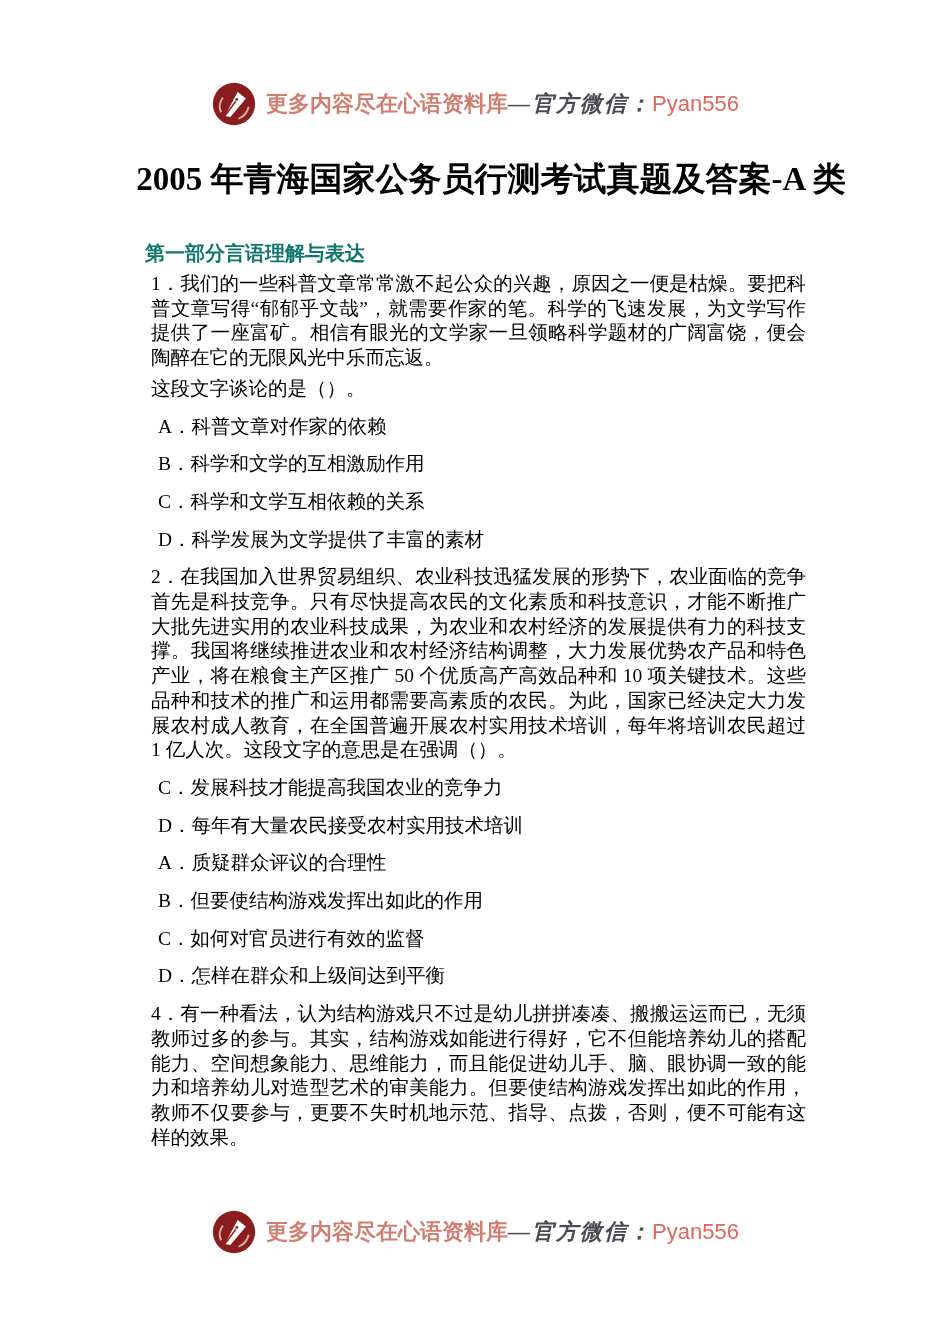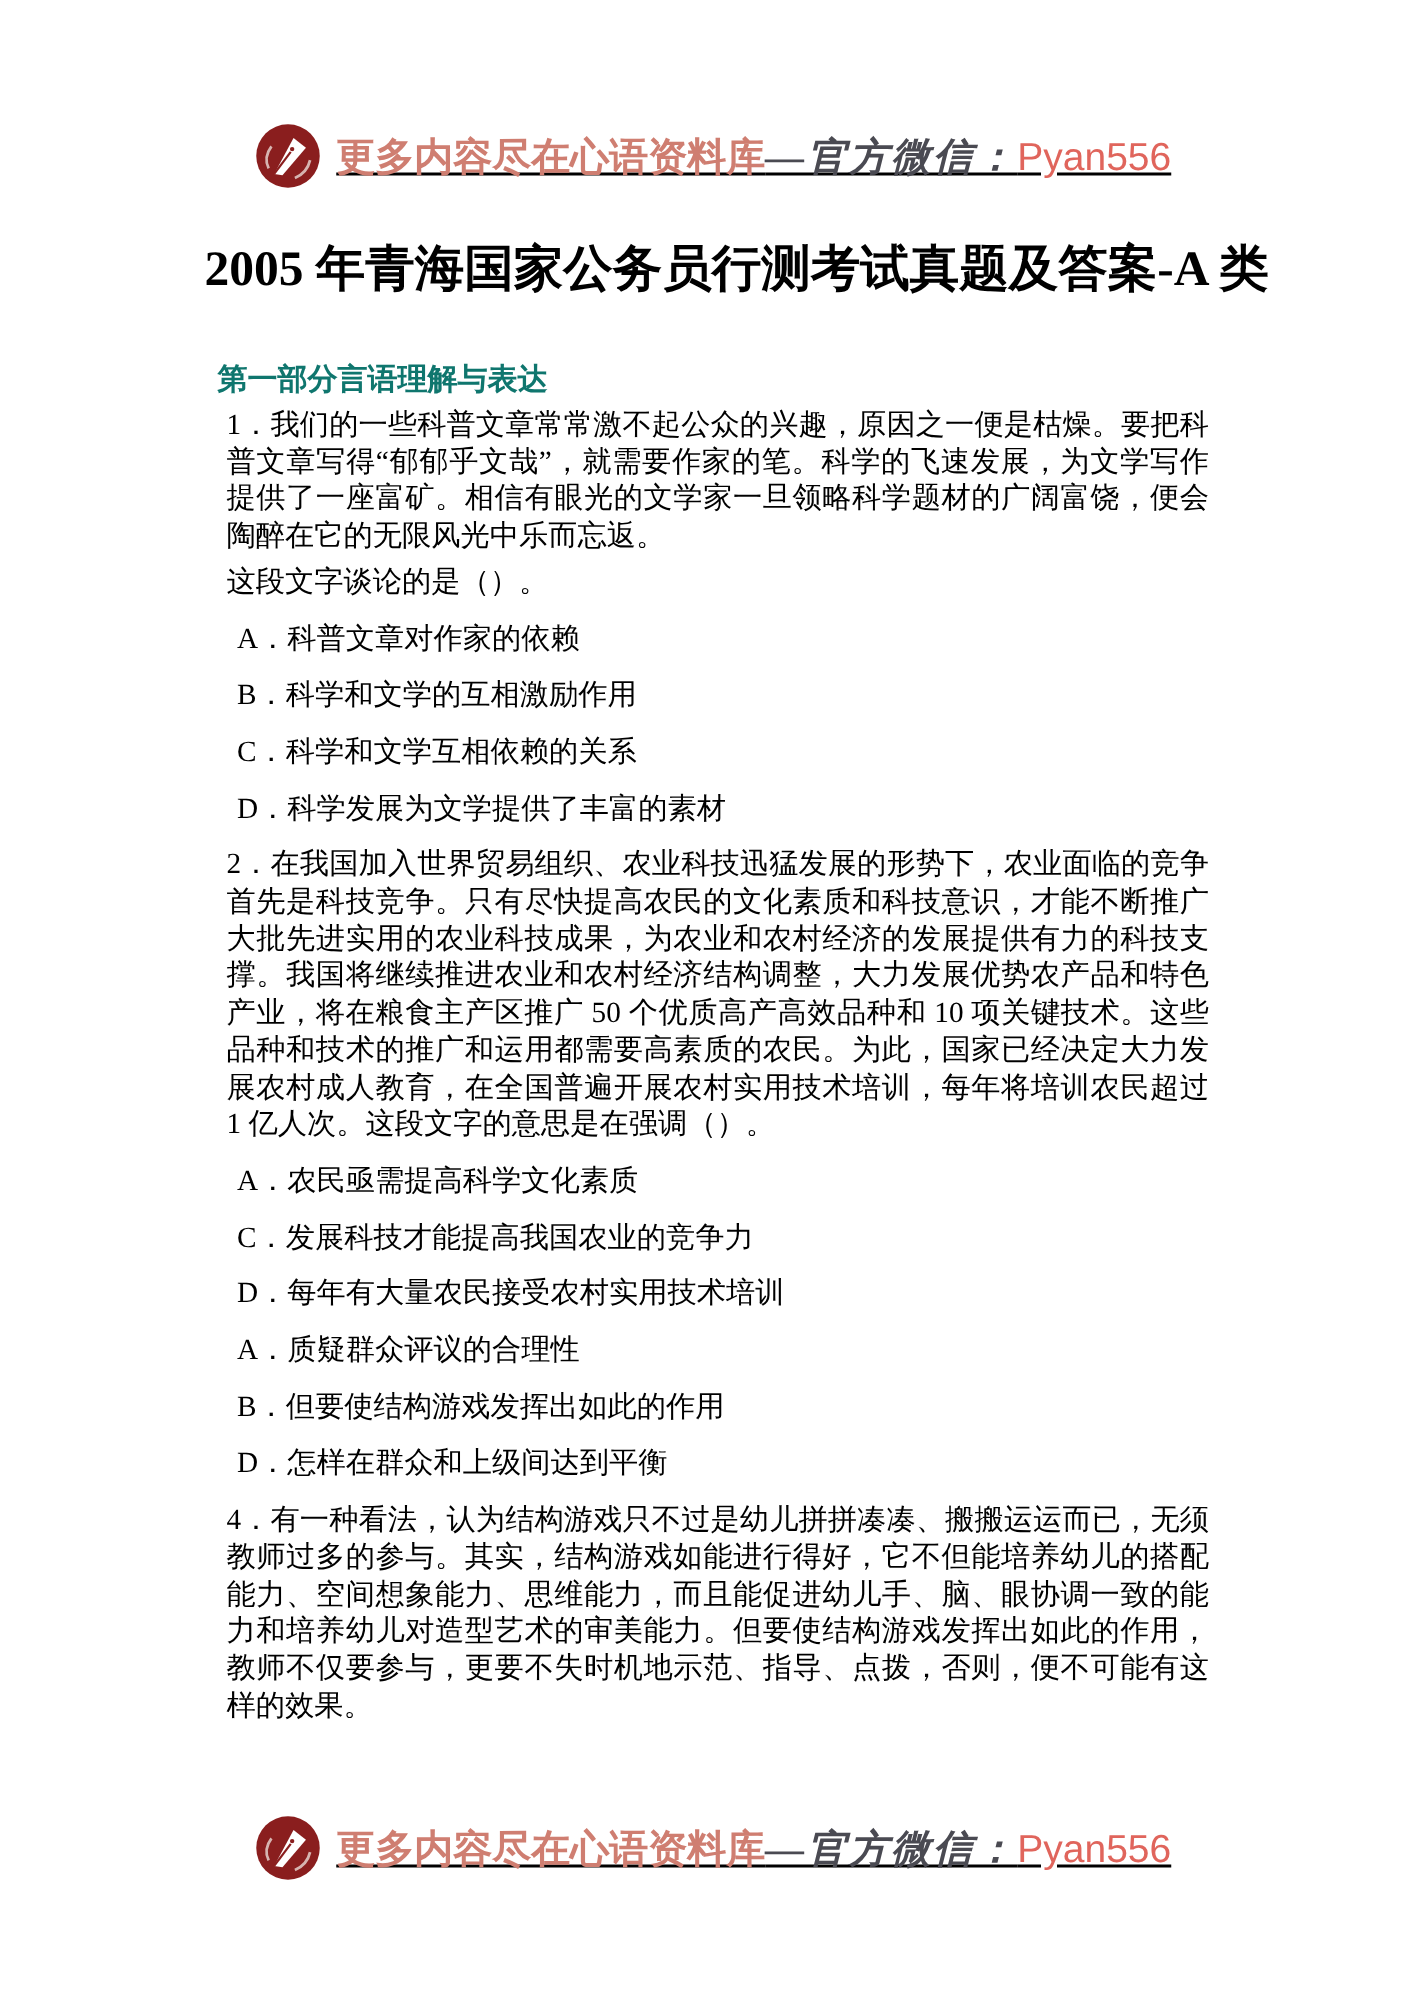--- a/index.html
+++ b/index.html
@@ -20,24 +20,23 @@
     display: flex;
     justify-content: center;
     align-items: center;
     gap: 9px;
     white-space: nowrap;
   }
   .brand.header { top: 81px; }
   .brand.footer { top: 1209px; }
   .logo { width: 46px; height: 46px; flex: 0 0 auto; }
   .tagline {
-    font-size: 26px;
+    font-size: 22px;
     font-weight: bold;
     font-family: "Liberation Serif", serif;
-    text-decoration: underline;
   }
   .tag-main { color: #cf7e71; }
   .tag-dash { color: #4a4a52; font-style: italic; letter-spacing: 2px; }
   .tag-acct { color: #e0655c; font-family: "Liberation Sans", sans-serif; font-weight: normal; }
   .doc-title {
     position: absolute;
     top: 141px;
     left: 0;
     width: 100%;
     margin: 16px;
@@ -99,26 +98,26 @@
     <h2 class="section-heading">第一部分言语理解与表达</h2>
 
     <p class="para">1．我们的一些科普文章常常激不起公众的兴趣，原因之一便是枯燥。要把科普文章写得“郁郁乎文哉”，就需要作家的笔。科学的飞速发展，为文学写作提供了一座富矿。相信有眼光的文学家一旦领略科学题材的广阔富饶，便会陶醉在它的无限风光中乐而忘返。</p>
     <p class="para">这段文字谈论的是（）。</p>
     <p class="option">A．科普文章对作家的依赖</p>
     <p class="option">B．科学和文学的互相激励作用</p>
     <p class="option">C．科学和文学互相依赖的关系</p>
     <p class="option">D．科学发展为文学提供了丰富的素材</p>
 
     <p class="para">2．在我国加入世界贸易组织、农业科技迅猛发展的形势下，农业面临的竞争首先是科技竞争。只有尽快提高农民的文化素质和科技意识，才能不断推广大批先进实用的农业科技成果，为农业和农村经济的发展提供有力的科技支撑。我国将继续推进农业和农村经济结构调整，大力发展优势农产品和特色产业，将在粮食主产区推广 50 个优质高产高效品种和 10 项关键技术。这些品种和技术的推广和运用都需要高素质的农民。为此，国家已经决定大力发展农村成人教育，在全国普遍开展农村实用技术培训，每年将培训农民超过 1 亿人次。这段文字的意思是在强调（）。</p>
-    <p class="option">A．农民亟需提高科学文化素质</p>
     <p class="option">C．发展科技才能提高我国农业的竞争力</p>
     <p class="option">D．每年有大量农民接受农村实用技术培训</p>
 
     <p class="option">A．质疑群众评议的合理性</p>
     <p class="option">B．但要使结构游戏发挥出如此的作用</p>
+    <p class="option">C．如何对官员进行有效的监督</p>
     <p class="option">D．怎样在群众和上级间达到平衡</p>
 
     <p class="para">4．有一种看法，认为结构游戏只不过是幼儿拼拼凑凑、搬搬运运而已，无须教师过多的参与。其实，结构游戏如能进行得好，它不但能培养幼儿的搭配能力、空间想象能力、思维能力，而且能促进幼儿手、脑、眼协调一致的能力和培养幼儿对造型艺术的审美能力。但要使结构游戏发挥出如此的作用，教师不仅要参与，更要不失时机地示范、指导、点拨，否则，便不可能有这样的效果。</p>
   </div>
 
   <div class="brand footer">
     <span class="logo">
       <svg viewBox="0 0 50 50" width="46" height="46">
         <circle cx="25" cy="25" r="23" fill="#8a1e1e"></circle>
         <path d="M11 34 Q7 26 13 18" stroke="#e9d9d4" stroke-width="2" fill="none" opacity="0.8"></path>

